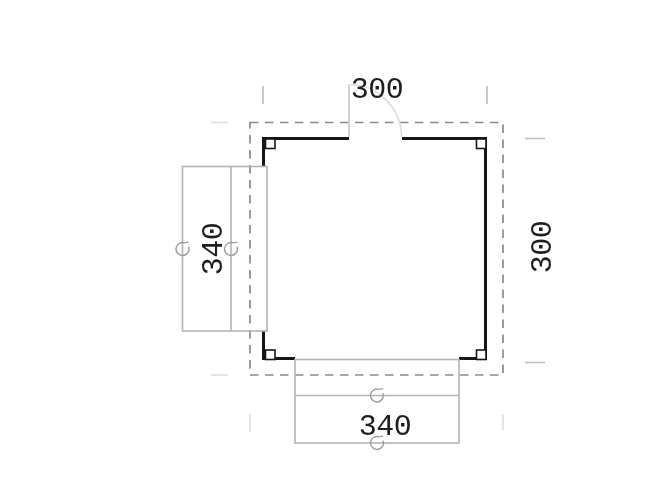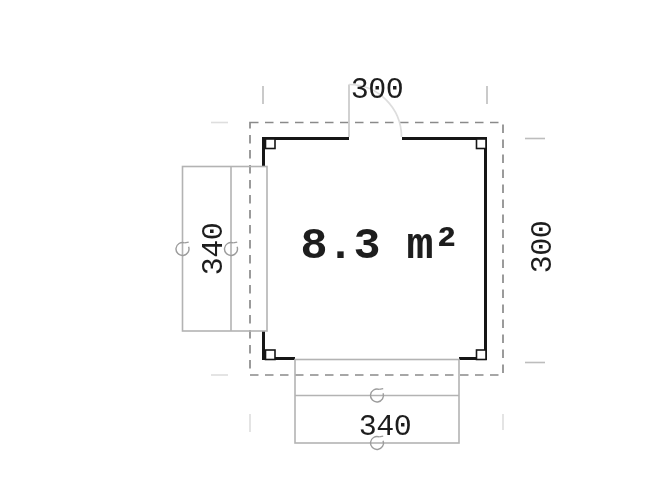--- a/index.html
+++ b/index.html
@@ -92,15 +92,14 @@
   </svg>
 
   <div class="label dim" style="left:333px;top:90px;">300</div>
 
   <div class="label dim vert" style="left:499px;top:247px;">300</div>
 
   <div class="label dim vert" style="left:170px;top:249px;">340</div>
 
   <div class="label dim" style="left:341px;top:427px;">340</div>
 
-  <div class="label area" style="left:336px;top:246px;">8.3 m²</div>
 
 </div>
 
 </body></html>

